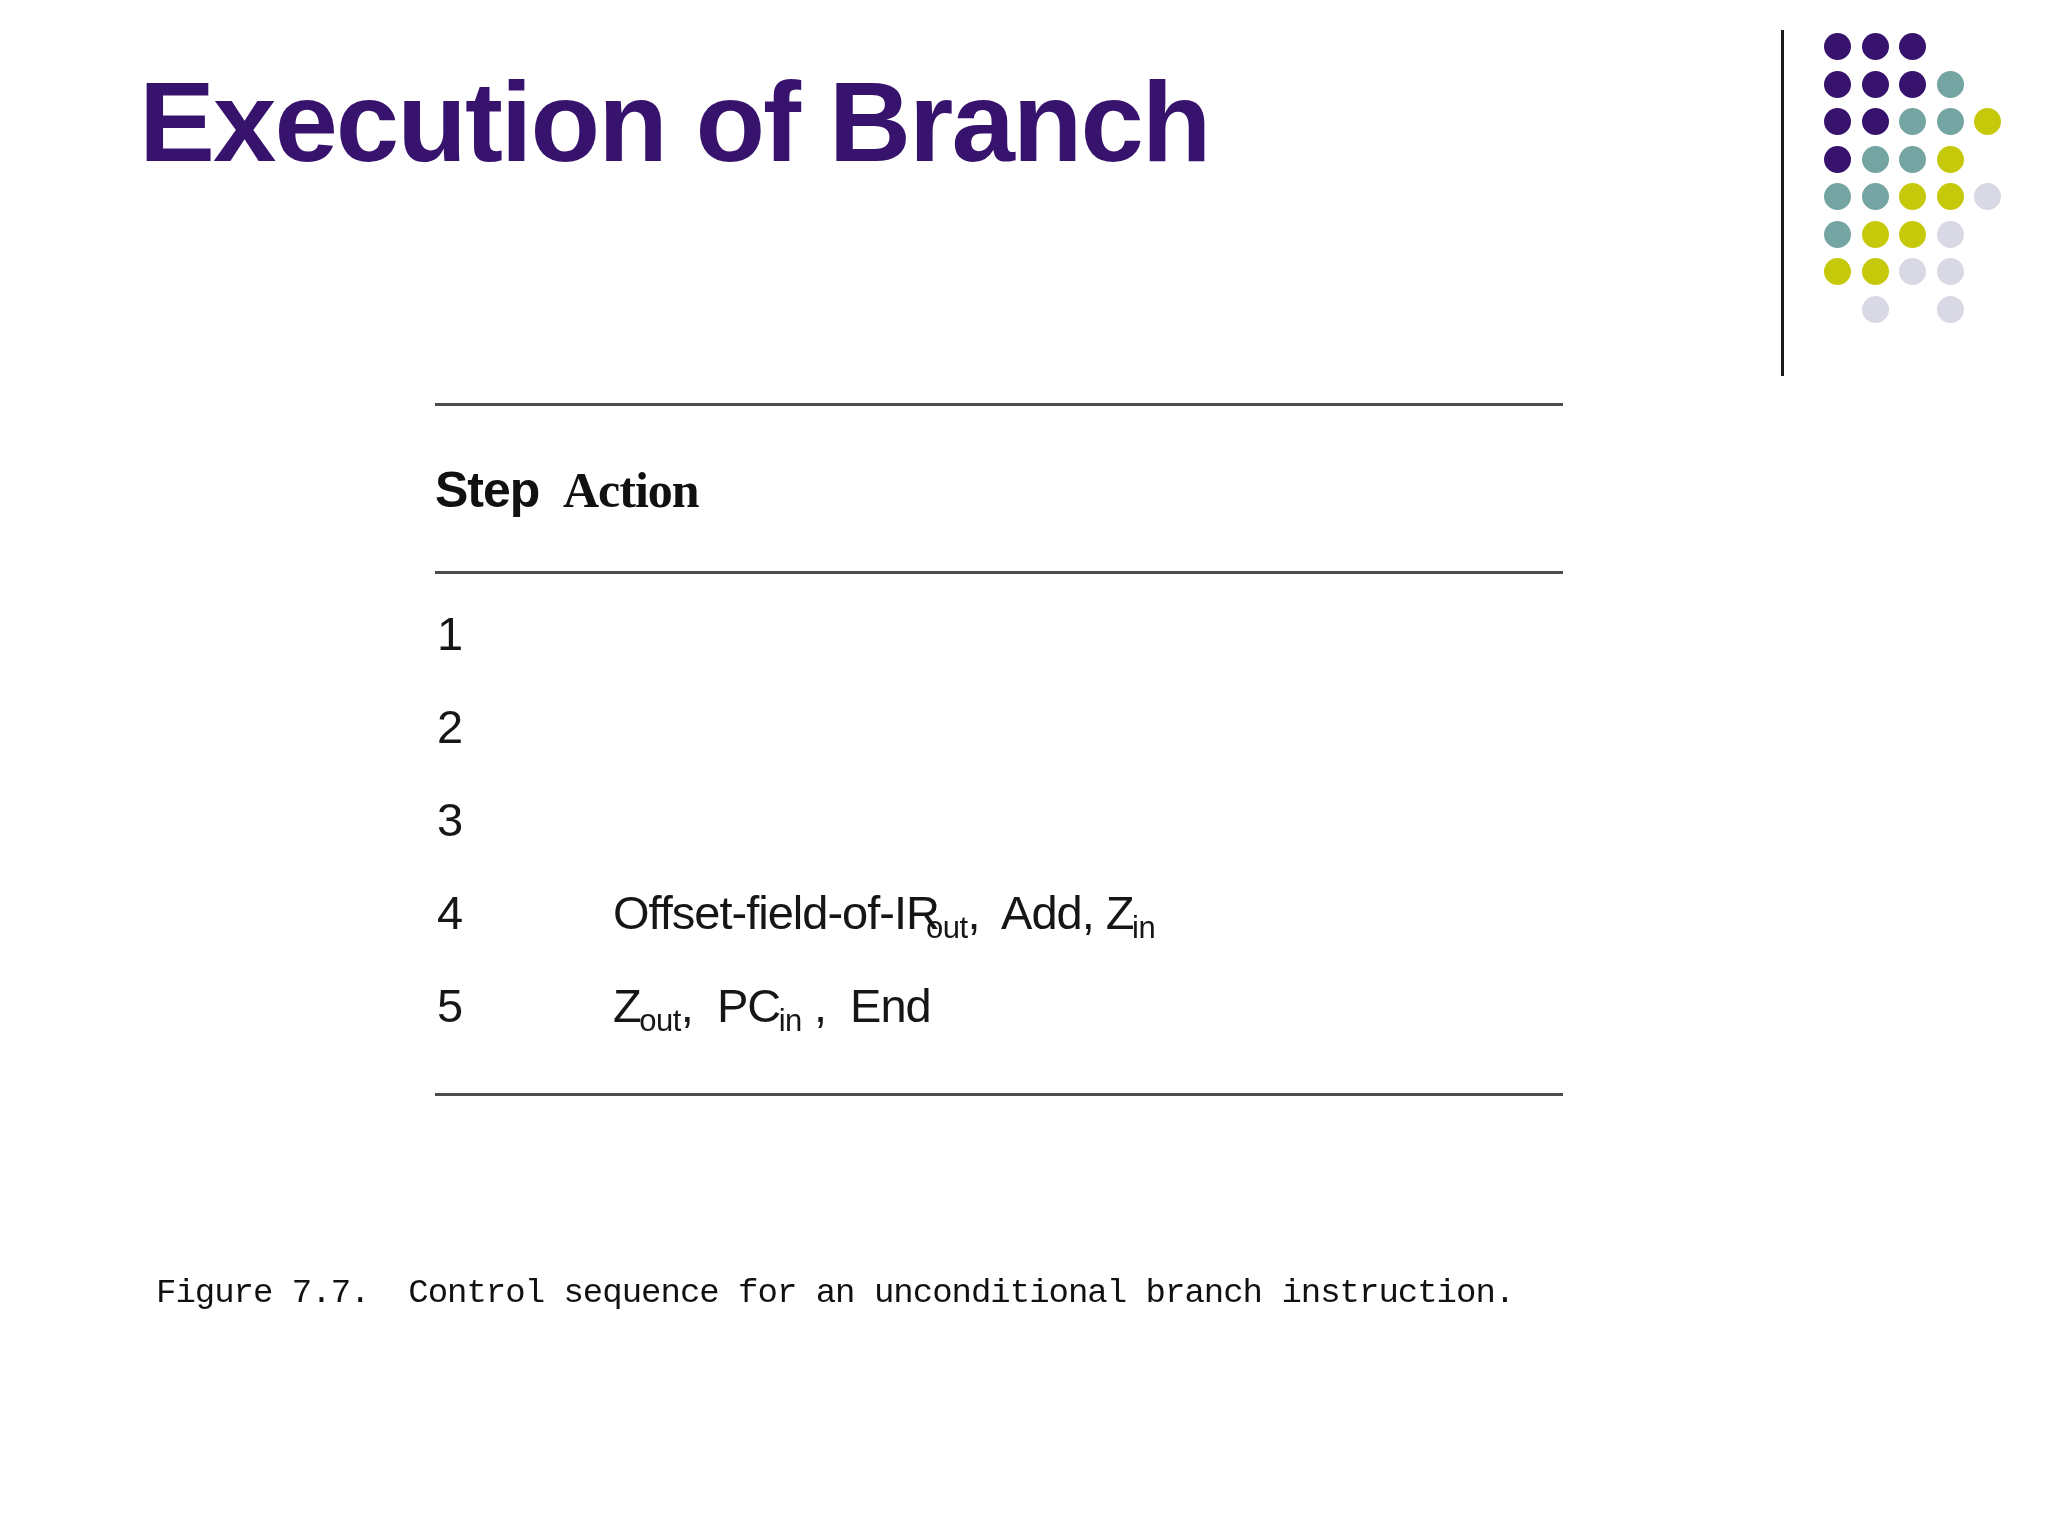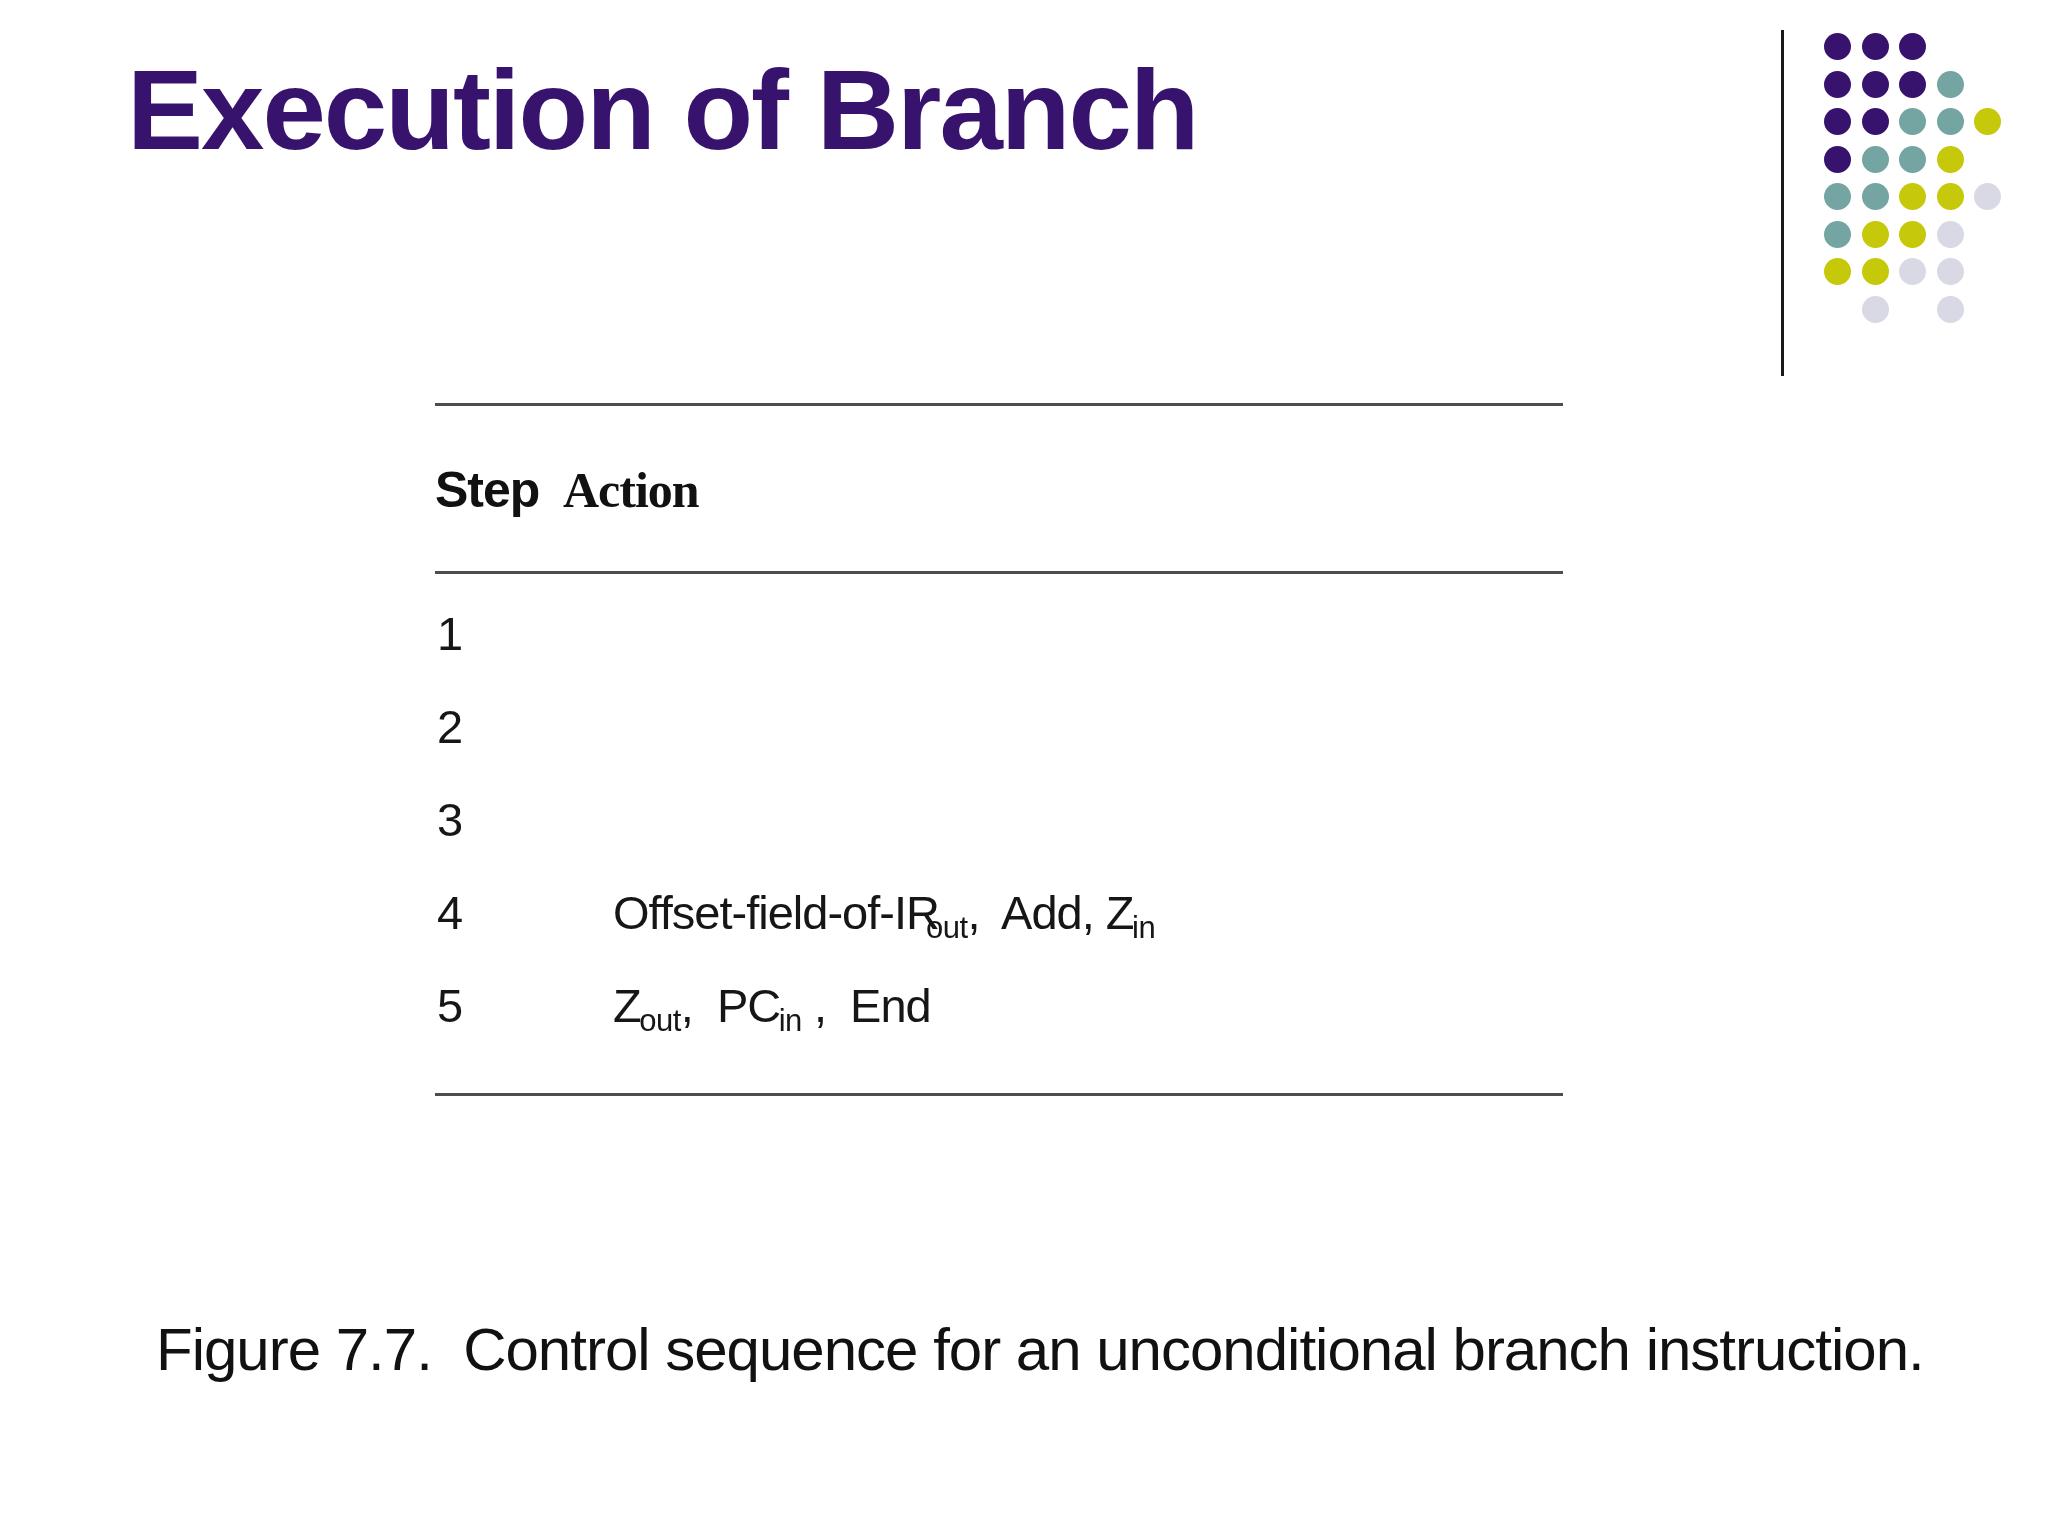--- a/index.html
+++ b/index.html
@@ -10,21 +10,21 @@
     background:#ffffff;
     overflow:hidden;
     font-family:"Liberation Sans", sans-serif;
     color:#161616;
   }
   
   .title{
     position:absolute;
     left:127px;
     top:38px;
-    margin:0;
+    margin:12px;
     font-size:114px;
     font-weight:bold;
     letter-spacing:-2px;
     line-height:144px;
     color:#38136E;
   }
   
   .vline{
     position:absolute;
     left:1781px;
@@ -88,25 +88,26 @@
     position:relative;
     top:0.30em;
     margin-left:-0.05em;
     letter-spacing:-0.5px;
   }
   .sub.overlap{margin-left:-0.42em;}
   
   .caption{
     position:absolute;
     left:156px;
-    top:1315px;
-    font-size:60px;
+    top:1274px;
+    font-size:34px;
     letter-spacing:-1px;
     color:#111111;
     white-space:pre;
+    font-family:Liberation Mono, monospace;
   }
 </style>
 </head>
 <body>
 
 <div class="stage">
 
   <h1 class="title"><span>Execution of Branch</span><br></h1>
 
   <div class="vline"></div>

